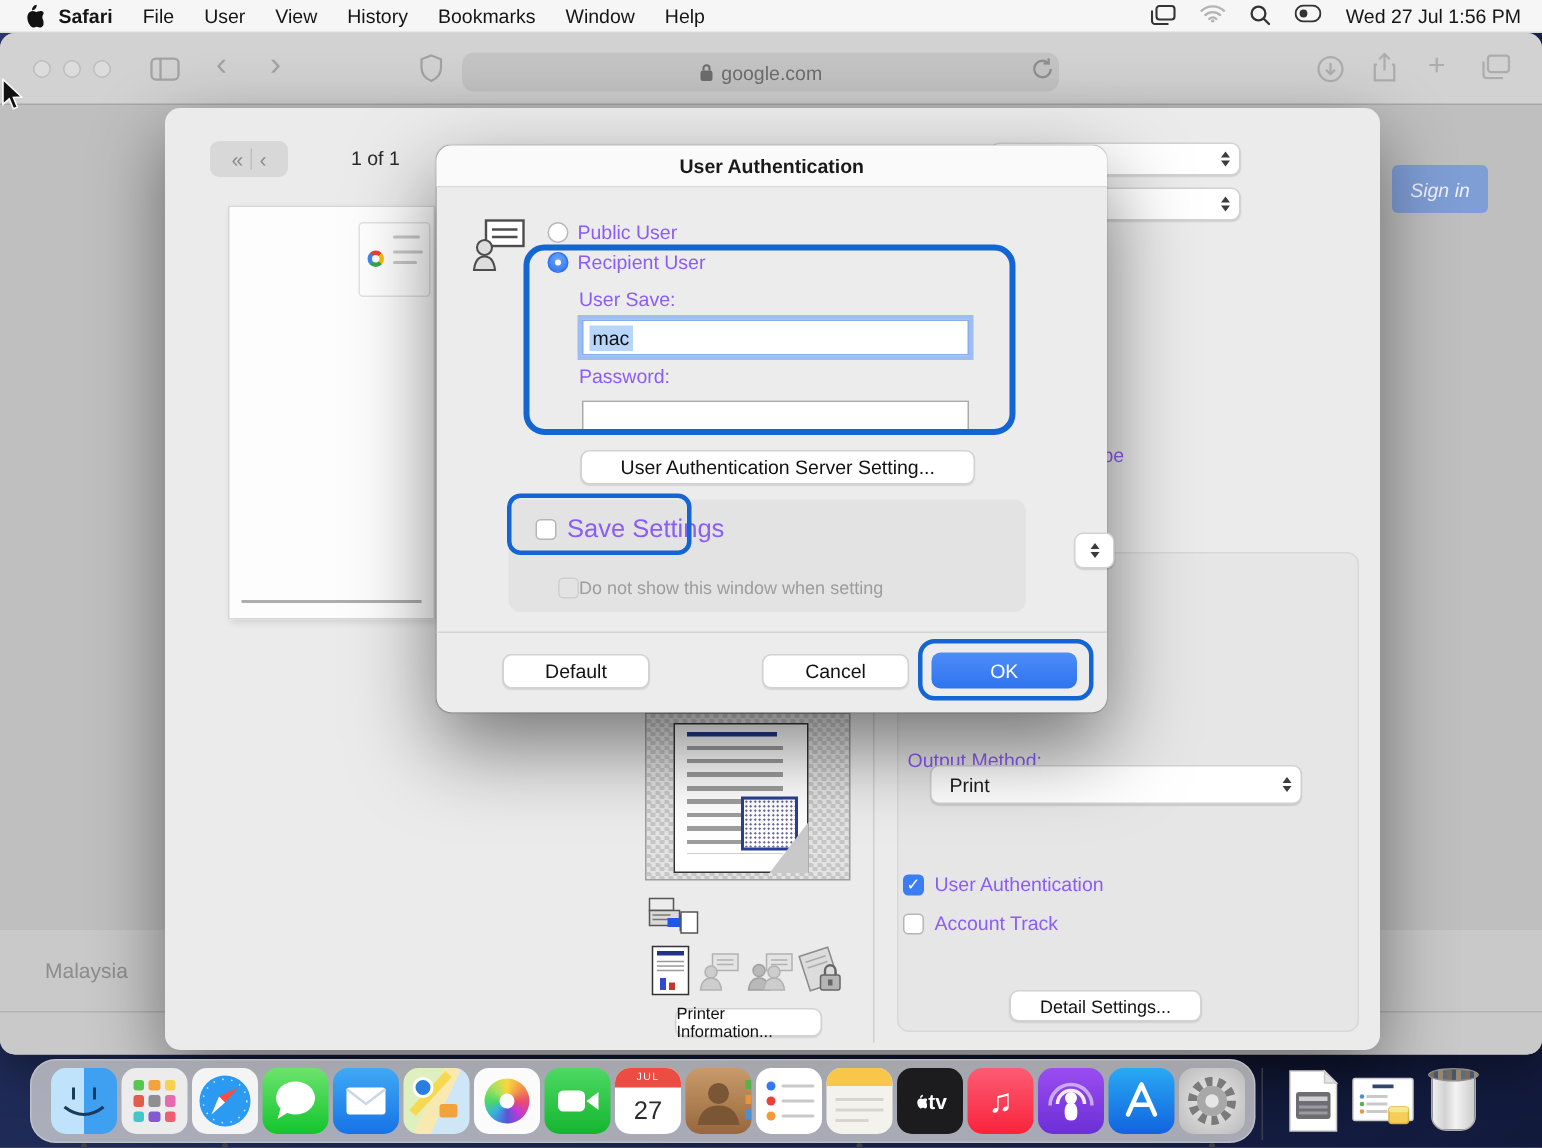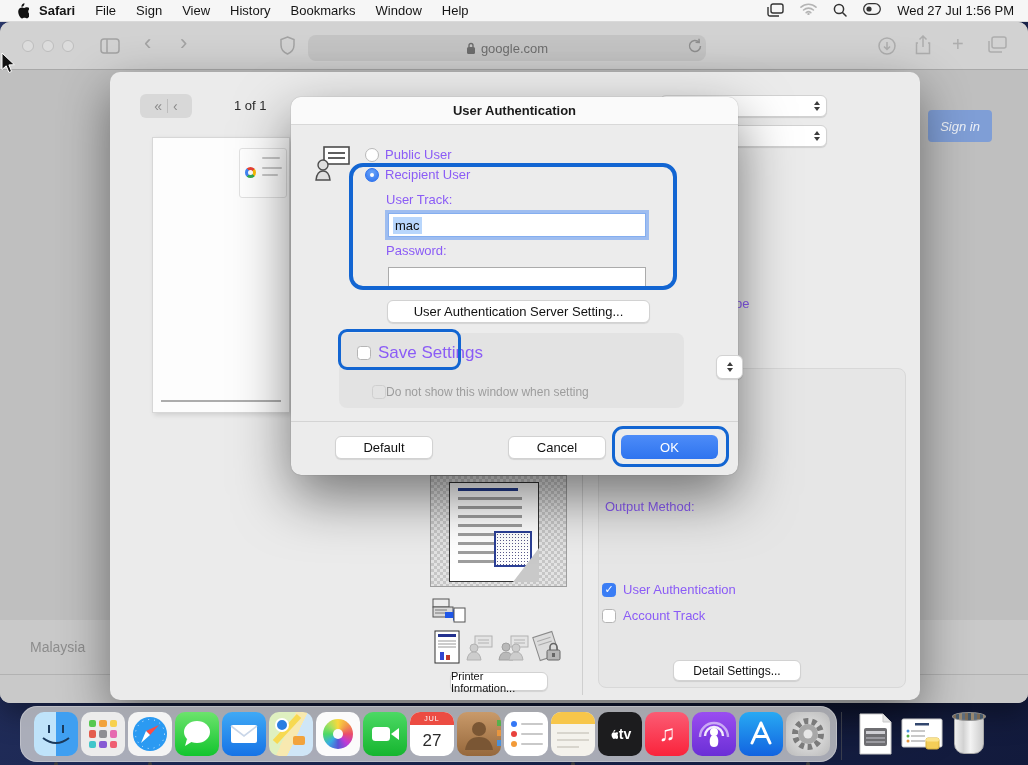--- a/index.html
+++ b/index.html
@@ -250,20 +250,27 @@
             <line x1="9" y1="13" x2="23" y2="13" stroke="#aaa"></line>
           </g>
         <rect x="17" y="20" width="13" height="10" rx="1.5" fill="#b5b5b5" stroke="#666"></rect>
         <path d="M20 20 v-3 a3.5 3.5 0 0 1 7 0 v3" fill="none" stroke="#666" stroke-width="1.6"></path>
         <rect x="22" y="23" width="3" height="4" fill="#666"></rect>
       </svg>
       <div class="ab wbtn" style="left:28px;top:312px;width:98px;height:19px;font-size:11px">Printer Information...</div>
     </div>
 
     <div class="ab lbl" style="left:495px;top:427px">Output Method:</div>
+    <div class="ab sel" style="left:510px;top:438px;width:248px;height:26px;padding-left:12px">
+      <span>Print</span>
+      <span class="ud">
+          <i class="u"></i>
+          <i class="d"></i>
+        </span>
+    </div>
     <div class="ab" style="left:492px;top:510px;display:flex;align-items:center;gap:7px">
       <span class="chk on">✓</span>
       <span class="lbl">User Authentication</span>
     </div>
     <div class="ab" style="left:492px;top:536px;display:flex;align-items:center;gap:7px">
       <span class="chk"></span>
       <span class="lbl">Account Track</span>
     </div>
     <div class="ab wbtn" style="left:563px;top:588px;width:128px;height:21px;font-size:12px">Detail Settings...</div>
   </div>
@@ -281,21 +288,21 @@
 
     <div class="ab" style="left:74px;top:50px;display:flex;align-items:center;gap:6px">
       <span class="radio"></span>
       <span class="lbl">Public User</span>
     </div>
     <div class="ab" style="left:74px;top:70px;display:flex;align-items:center;gap:6px">
       <span class="radio on"></span>
       <span class="lbl">Recipient User</span>
     </div>
 
-    <div class="ab lbl" style="left:95px;top:95px">User Track:</div>
+    <div class="ab lbl" style="left:95px;top:95px">User Save:</div>
     <div class="ab field" style="left:97px;top:116px;width:258px;height:24px">
       <span class="seltext">mac</span>
     </div>
     <div class="ab lbl" style="left:95px;top:146px">Password:</div>
     <div class="ab" style="left:97px;top:170px;width:258px;height:22px;background:#fff;border:1px solid #ababab;box-sizing:border-box"></div>
 
     <div class="ab hl" style="left:58px;top:66px;width:328px;height:127px"></div>
 
     <div class="ab wbtn" style="left:96px;top:203px;width:263px;height:23px;font-size:13px">User Authentication Server Setting...</div>
 
@@ -324,21 +331,21 @@
         <i class="d"></i>
       </span>
     </div>
 
   <div class="ab menubar">
     <svg style="margin-left:14px" width="15" height="18" viewBox="0 0 17 20">
         <path fill="#111" d="M11.8 1.2c-.9.06-2 .64-2.6 1.4-.55.67-1 1.68-.83 2.65 1 .08 2-.5 2.63-1.26.6-.75 1.03-1.74.8-2.79zM8.9 5.9c-1.35 0-2.7.82-3.42 2.08-1.46 2.52-.38 6.25 1.03 8.3.7 1 1.55 2.13 2.66 2.09 1.06-.04 1.46-.68 2.74-.68 1.27 0 1.63.68 2.75.66 1.13-.02 1.85-1.03 2.55-2.04.8-1.16 1.13-2.28 1.15-2.34-.03-.01-2.2-.85-2.23-3.35-.02-2.1 1.7-3.1 1.78-3.15-.98-1.43-2.5-1.59-3.03-1.63-1.38-.11-2.54.75-3.2.75-.65 0-1.67-.69-2.78-.69z"></path>
       </svg>
     <span class="appname">Safari</span>
     <span class="mitem">File</span>
-    <span class="mitem">Sign</span>
+    <span class="mitem">User</span>
     <span class="mitem">View</span>
     <span class="mitem">History</span>
     <span class="mitem">Bookmarks</span>
     <span class="mitem">Window</span>
     <span class="mitem">Help</span>
     <span class="mright">
       <svg width="17" height="14" viewBox="0 0 17 14">
           <rect x="4" y="1" width="12" height="9" rx="2" fill="none" stroke="#333" stroke-width="1.4"></rect>
           <path d="M12 13 H3 a2 2 0 0 1-2-2 V4" fill="none" stroke="#333" stroke-width="1.4"></path>
         </svg>

